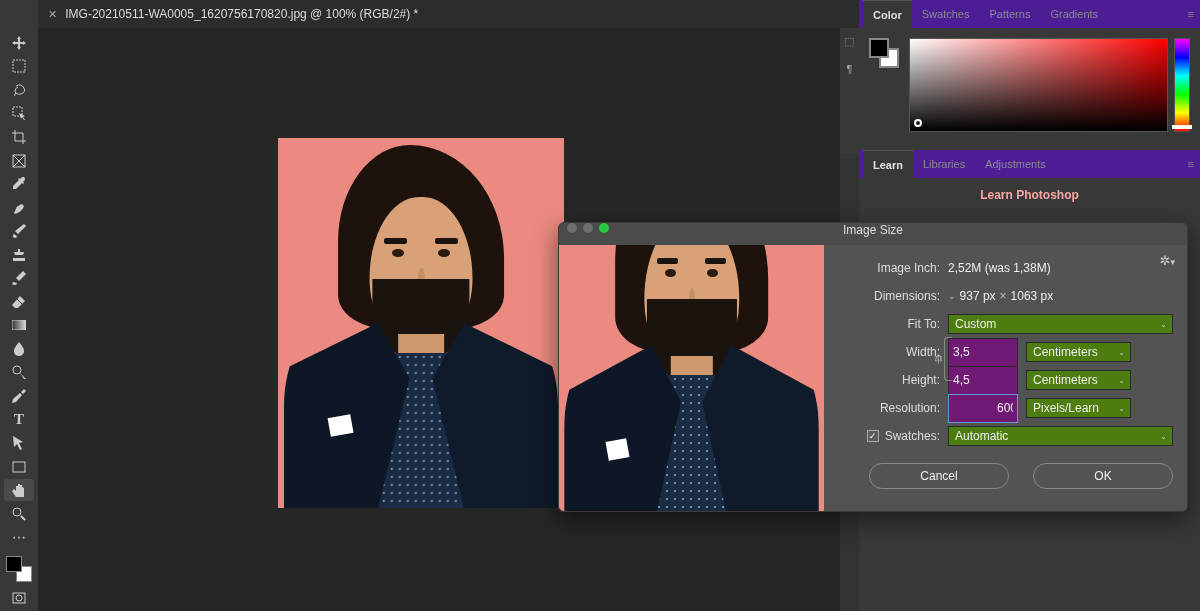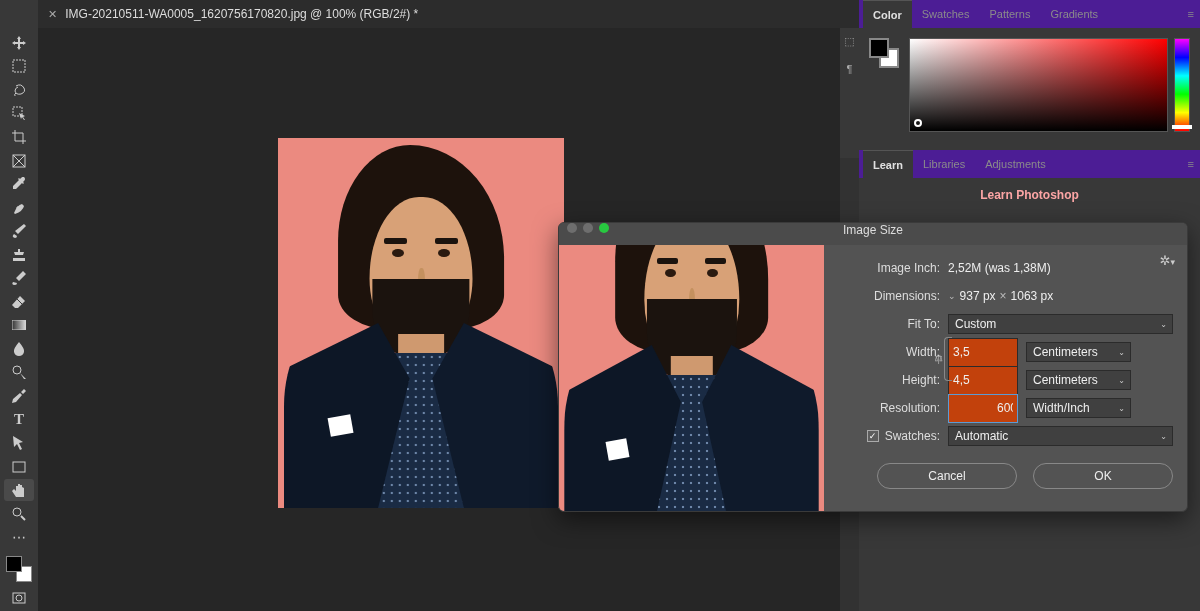--- a/index.html
+++ b/index.html
@@ -106,31 +106,31 @@
   .dialog .ttitle { position:absolute; left:0; right:0; text-align:center; font-size:12px; color:#ddd; }
   .dialog-body { display:flex; height:calc(100% - 22px); }
   .preview { width:265px; height:100%; position:relative; overflow:hidden; }
   
   .preview .portrait { left:0; top:-90px; width:265px; height:380px; }
   .form { flex:1; padding:10px 14px; display:flex; flex-direction:column; position:relative; }
   .form .gear { position:absolute; right:12px; top:8px; color:#ccc; font-size:13px; }
   .row { display:flex; align-items:center; height:26px; margin-bottom:2px; }
   .row .lab { flex:0 0 110px; text-align:right; padding-right:8px; color:#ddd; font-size:12px; }
   .row .valtext { color:#eee; font-size:12px; display:flex; align-items:center; gap:4px; }
-  .row input.num { width:70px; height:29px; background:#c2410c; border:1px solid #2b2b2b; color:#eee; padding:0 4px; font-size:12px; }
+  .row input.num { width:70px; height:29px; background:#701a75; border:1px solid #2b2b2b; color:#eee; padding:0 4px; font-size:12px; }
   .row input.num.hl { border-color:#5b9bd5;padding-left:48px; }
-  .row .sel { position:relative; height:20px; background:#404040; border:1px solid #2b2b2b; color:#eee; padding:0 18px 0 6px; font-size:12px; display:flex; align-items:center; min-width:105px; }
+  .row .sel { position:relative; height:20px; background:#4d7c0f; border:1px solid #2b2b2b; color:#eee; padding:0 18px 0 6px; font-size:12px; display:flex; align-items:center; min-width:105px; }
   .row .sel.wide { min-width:200px; flex:1; }
   .row .sel .chev { position:absolute; right:5px; top:50%; transform:translateY(-50%); font-size:8px; color:#ccc; }
   .row .chk { width:12px; height:12px; border:1px solid #aaa; background:#5d5d5d; display:inline-flex; align-items:center; justify-content:center; color:#fff; font-size:9px; margin-right:6px; }
   .form .linkicon { position:absolute; left:120px; top:92px; width:16px; height:44px; color:#aaa; font-size:11px; display:flex; align-items:center; }
   .form .linkicon .bracket { position:absolute; left:0; top:0; bottom:0; width:8px; border:1px solid #888; border-right:none; border-radius:4px 0 0 4px; }
   .form .linkicon .chain { position:absolute; left:-10px; top:50%; transform:translateY(-50%); }
 
-  .button-row { display:flex; gap:16px; margin-top:12px; justify-content:flex-end;align-items:center; }
+  .button-row { display:flex; gap:24px; margin-top:12px; justify-content:flex-end;align-items:center; }
   .btn { width:140px; height:26px; border:1px solid #888; border-radius:13px; background:transparent; color:#eee; font-size:12px; display:flex; align-items:center; justify-content:center; cursor:pointer; }
 
   .dim-chev { font-size:9px; color:#bbb; }
   .x-sep { color:#bbb; }
 
   .dots-corner { position:absolute; right:6px; top:6px; color:#888; font-size:10px; letter-spacing:1px; }
 </style>
 </head>
 <body>
 
@@ -404,21 +404,21 @@
           <span>Centimeters</span>
           <span class="chev">⌄</span>
         </div>
       </div>
 
       <div class="row">
         <div class="lab">Resolution:</div>
         <input class="num hl" value="600" style="">
         <div style="width:8px"></div>
         <div class="sel">
-          <span>Width/Inch</span>
+          <span>Pixels/Learn</span>
           <span class="chev">⌄</span>
         </div>
       </div>
 
       <div class="row">
         <div class="lab" style="display:flex;justify-content:flex-end;align-items:center;">
           <span class="chk">✓</span>
           <span>Swatches:</span>
         </div>
         <div class="sel wide">

